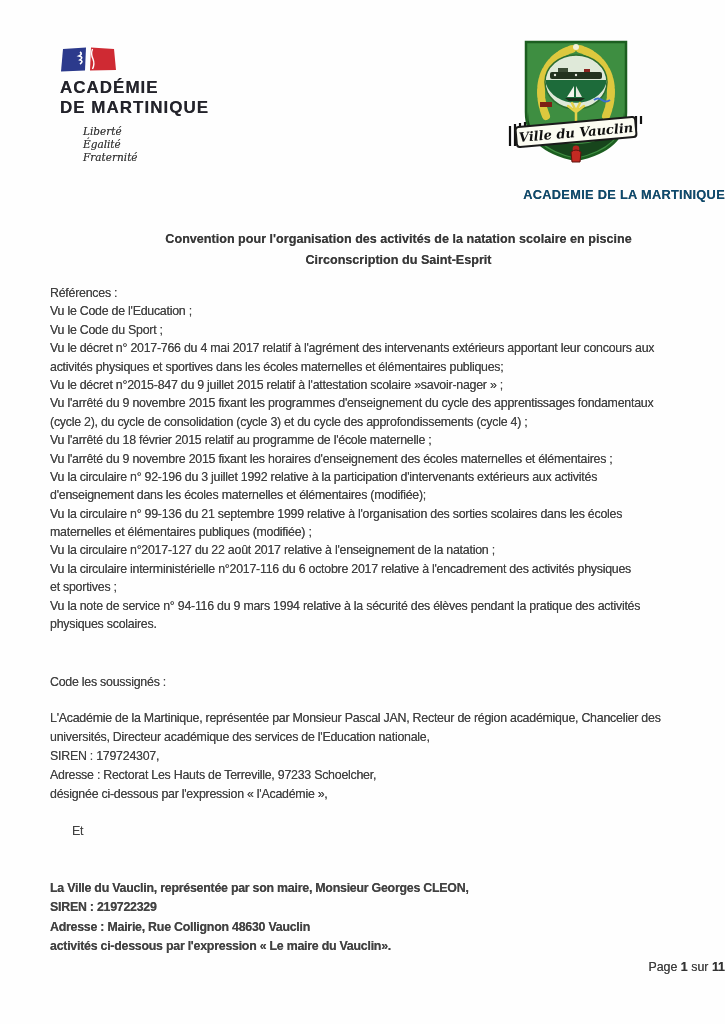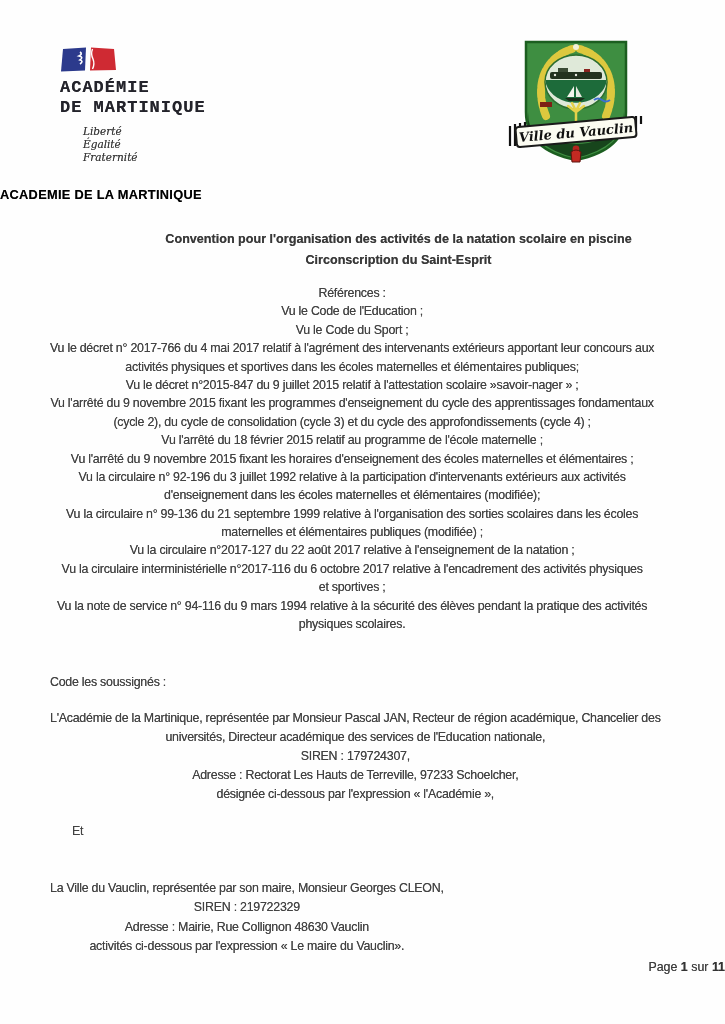--- a/index.html
+++ b/index.html
@@ -14,50 +14,50 @@
   }
   .scan-text{
     text-shadow:0 0 0.5px rgba(80,80,80,.85);
   }
   
   .gov-logo{position:absolute;left:60px;top:46px;}
   .flag{display:block;}
   .gov-name{
     margin-top:4px;
     font-weight:bold;color:#23232b;
-    font-size:17px;line-height:20px;letter-spacing:1px;font-family:Liberation Mono, monospace;
+    font-size:17px;line-height:20px;letter-spacing:1px;
   }
   .motto{
     margin-top:7px;margin-left:23px;
     font-family:"DejaVu Serif", serif;
     font-style:italic;font-size:10.5px;line-height:13px;color:#3a3a3a;
   }
   
   .coat{position:absolute;left:506px;top:34px;}
   
   .doc-title{
     position:absolute;top:187px;left:0;width:100%;
-    text-align:left;font-size:12.8px;font-weight:600;
-    letter-spacing:.3px;color:#000000;
+    text-align:right;font-size:12.8px;font-weight:600;
+    letter-spacing:.3px;color:#0c4a6e;
   }
   .doc-subtitle{
     position:absolute;top:229px;left:0;width:100%;
     text-align:center;font-weight:bold;font-size:12.6px;
     line-height:21px;color:#383838;margin-left:36px;
   }
   
   .block{position:absolute;left:50px;white-space:pre;font-size:12.4px;letter-spacing:-0.25px;}
-  .block .line{height:18.4px;text-align:center;}
+  .block .line{height:18.4px;}
   .refs{top:286px;}
   .entre{top:675px;}
   .academie{top:711px;}
   .academie .line{height:19px;}
   .conj{top:824px;margin-left:22px;}
   .vauclin{top:881px;}
-  .vauclin .line{height:19.3px;}
+  .vauclin .line{height:19.3px;font-weight:bold;}
   .footer{
     position:absolute;top:960px;left:0;width:100%;
     text-align:right;font-size:12.4px;color:#3e3e3e;
   }
   .footer b{font-weight:bold;color:#333;}
 </style>
 </head>
 <body>
 
 <div class="page">

